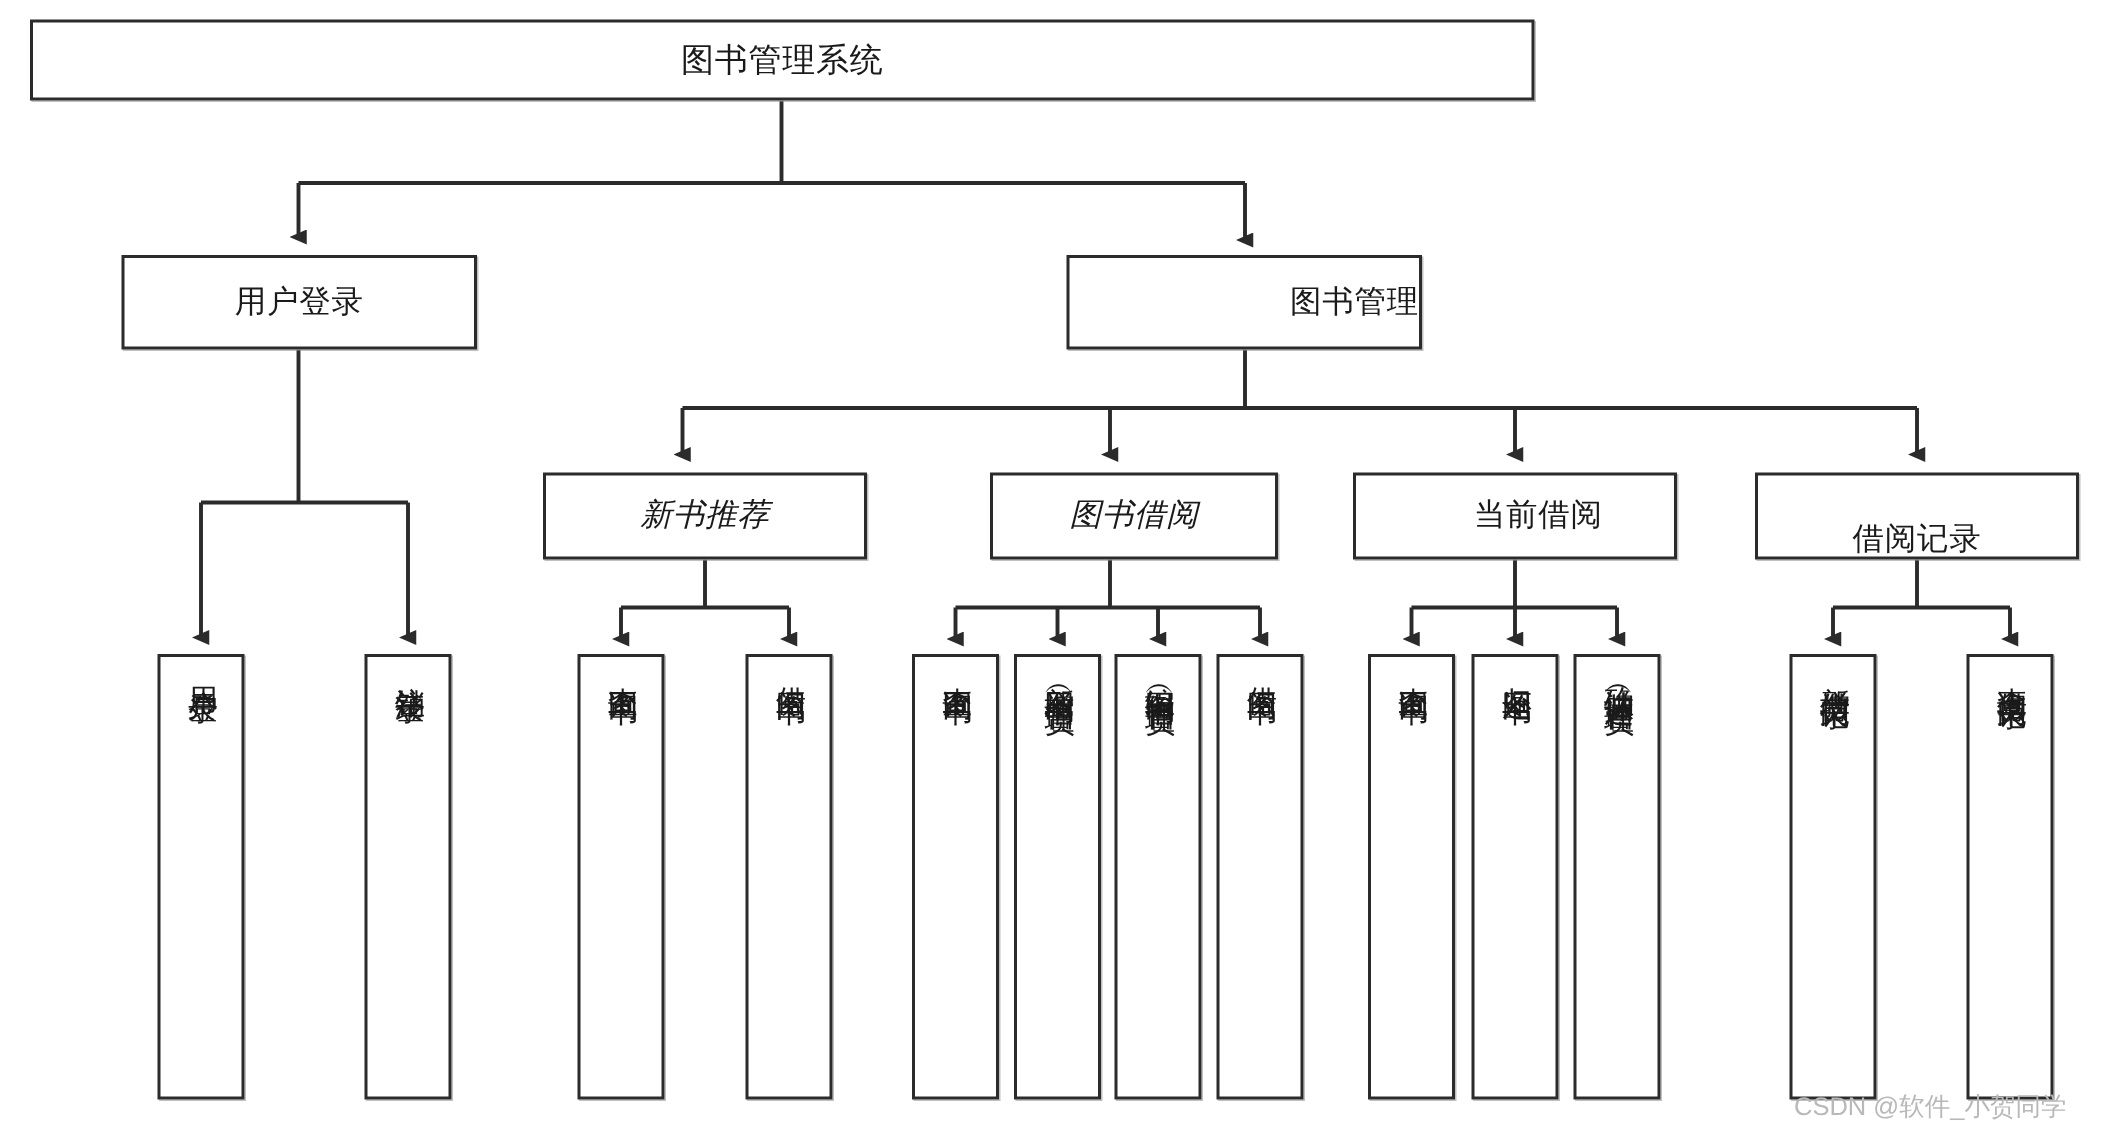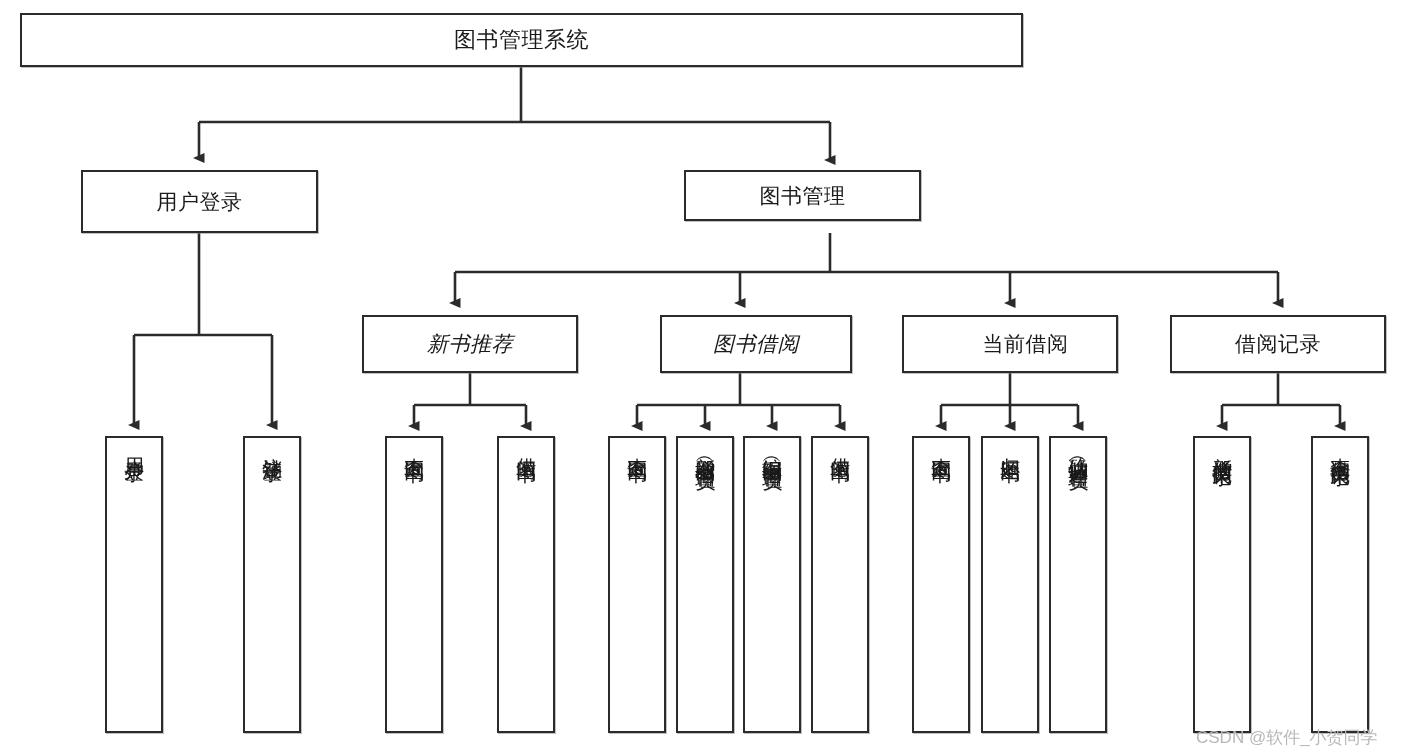--- a/index.html
+++ b/index.html
@@ -122,34 +122,34 @@
     </g>
   </svg>
 
   <div class="node h root" style="left:20px; top:13px; width:1003px; height:54px;">
     <span class="label">图书管理系统</span>
   </div>
 
   <div class="node h" style="left:81px; top:170px; width:237px; height:63px;">
     <span class="label">用户登录</span>
   </div>
-  <div class="node h" style="left:684px; top:170px; width:237px; height:51px;">
+  <div class="node h" style="left:711px; top:170px; width:237px; height:63px;justify-content:flex-end;">
     <span class="label">图书管理</span>
   </div>
 
   <div class="node h" style="left:362px; top:315px; width:216px; height:58px;font-style:italic;">
     <span class="label">新书推荐</span>
   </div>
   <div class="node h" style="left:660px; top:315px; width:192px; height:58px;font-style:italic;">
     <span class="label">图书借阅</span>
   </div>
   <div class="node h" style="left:902px; top:315px; width:216px; height:58px;padding-left:31px;">
     <span class="label">当前借阅</span>
   </div>
-  <div class="node h" style="left:1170px; top:315px; width:216px; height:58px;">
+  <div class="node h" style="left:1170px; top:315px; width:216px; height:58px;align-items:flex-end;">
     <span class="label">借阅记录</span>
   </div>
 
   <div class="node v" style="left:105px; top:436px; width:58px; height:297px;">
     <span class="label">用户登录</span>
   </div>
   <div class="node v" style="left:243px; top:436px; width:58px; height:297px;">
     <span class="label">注销登录</span>
   </div>
 

